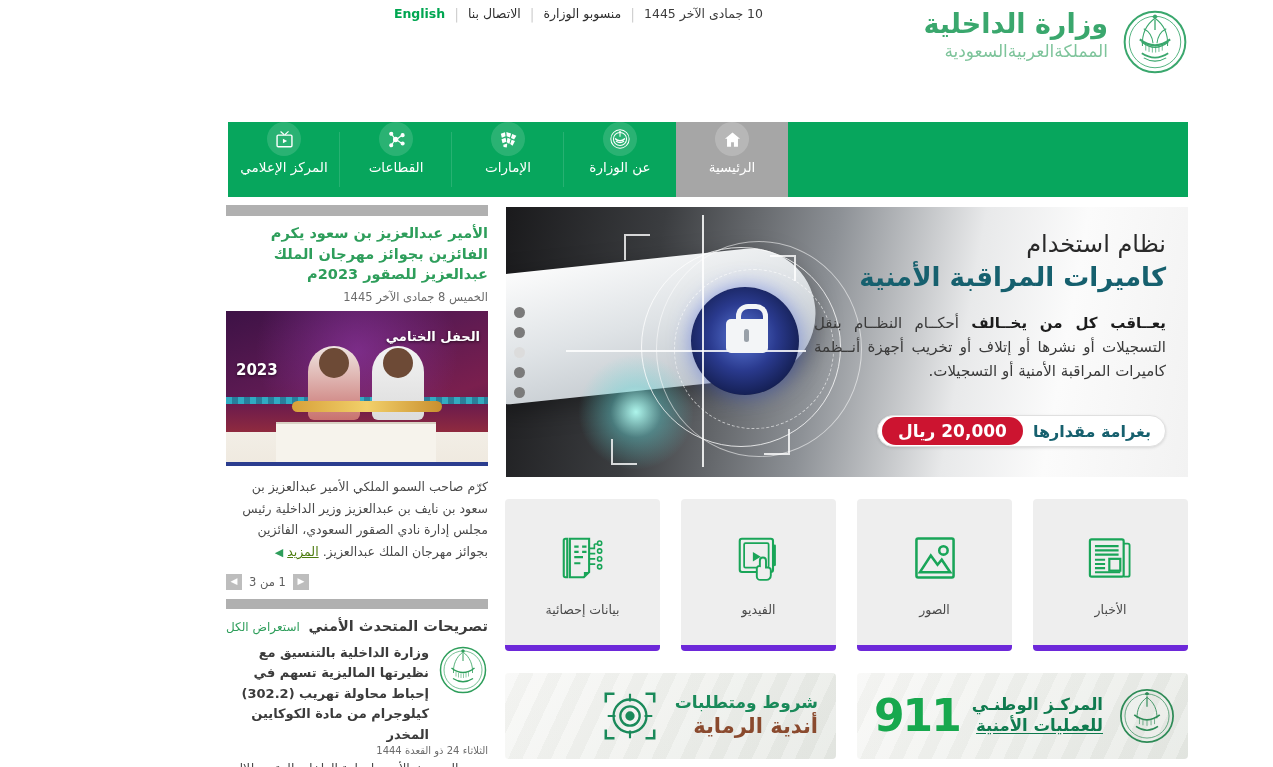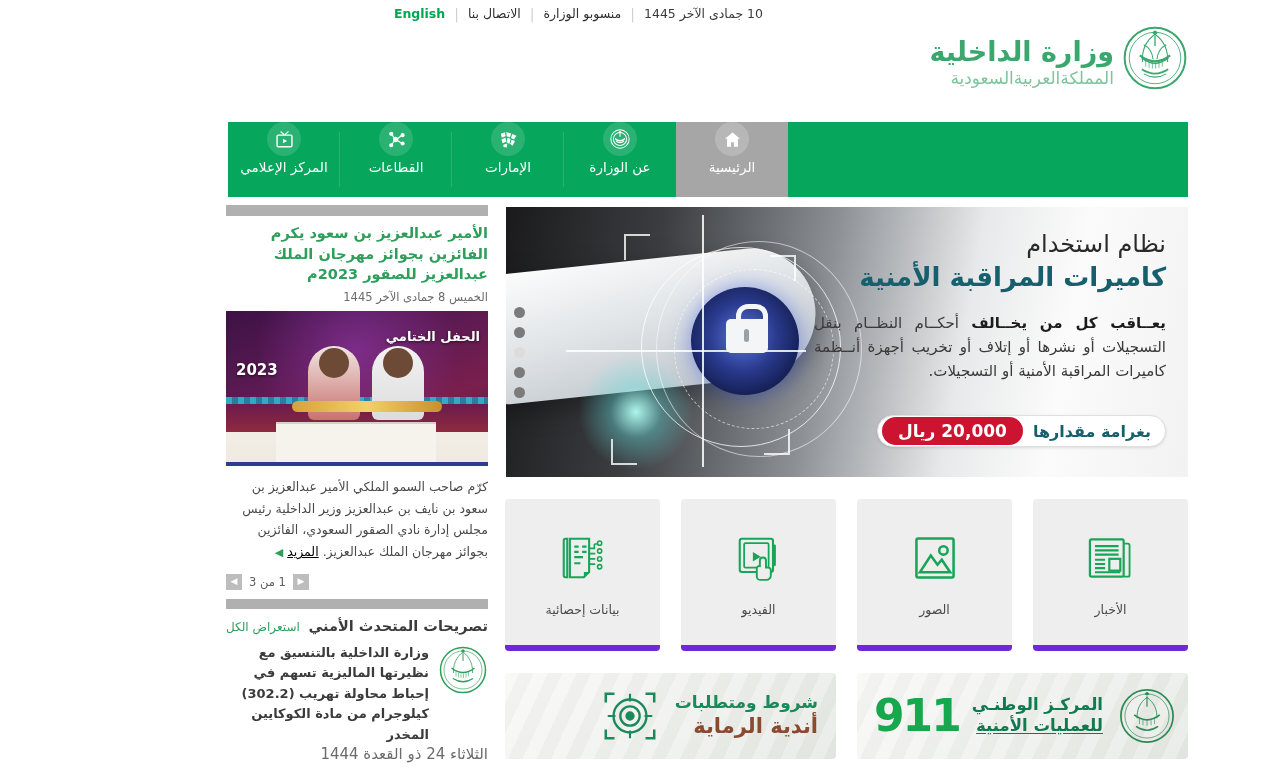--- a/index.html
+++ b/index.html
@@ -17,22 +17,22 @@
     display: flex; align-items: center; direction: rtl;
     padding-right: 510px; font-size: 12.5px;
   }
   .topbar-date { color: #3b3b3b; font-size: 12.5px; letter-spacing: 0; }
   .topbar-sep { color: #d0d0d0; margin: 0 9px; font-size: 14px; line-height: 1; }
   .topbar-link { color: #2f2f2f; font-size: 12.5px; text-decoration: none; cursor: pointer; }
   .topbar-link.en { color: #00a651; font-weight: bold; font-size: 12.5px; }
 
   
   .logo-wrap {
-    position: absolute; top: 25px; right: 85px;
-    display: flex; align-items: flex-end; gap: 8px; direction: rtl;
+    position: absolute; top: 9px; right: 85px;
+    display: flex; align-items: flex-start; gap: 14px; direction: rtl;
   }
   .logo-emblem { width: 66px; height: 66px; flex: 0 0 66px; }
   .logo-text { text-align: right; direction: rtl; }
   .logo-title {
     font-size: 27px; color: #3aa76d; font-weight: bold;
     line-height: 1.1; letter-spacing: -0.5px;
   }
   .logo-sub { font-size: 17px; color: #7ec49b; line-height: 1.4; margin-top: 1px; }
 
   
@@ -113,21 +113,21 @@
   }
   .sb-podium {
     position: absolute; bottom: 0; right: 52px; width: 160px; height: 44px;
     background: #f6f3ec; border-top: 2px solid #d8d2c4;
   }
   .sb-barblue { position:absolute; bottom:0; left:0; right:0; height:4px; background:#2b3d8f; }
   .sb-body {
     margin-top: 10px; font-size: 12.5px; line-height: 1.73;
     color: #4a4a4a; text-align: right;
   }
-  .sb-more { color: #000000; text-decoration: underline; cursor: pointer; }
+  .sb-more { color: #4d7c0f; text-decoration: underline; cursor: pointer; }
   .sb-more-arrow { color: #2e9e5b; font-size: 11px; }
   .sb-pager {
     margin-top: 11px; display: flex; align-items: center; justify-content: flex-start;
     direction: ltr; gap: 7px;
   }
   .pg-btn {
     width: 16px; height: 16px; background: #bdbdbd; color: #ffffff;
     display: flex; align-items: center; justify-content: center;
     font-size: 9px; cursor: pointer; line-height: 1;
   }
@@ -137,21 +137,21 @@
     margin-top: 9px; display: flex; align-items: baseline;
     justify-content: space-between; direction: rtl;
   }
   .sb-sec-title { font-size: 14.5px; font-weight: bold; color: #3b3b3b; }
   .sb-sec-all { font-size: 12px; color: #2e9e5b; text-decoration: none; cursor: pointer; }
   .sb-spk { margin-top: 9px; display: flex; direction: rtl; gap: 9px; }
   .sb-spk-logo { width: 50px; height: 50px; flex: 0 0 50px; margin-top: 2px; }
   .sb-spk-txt {
     font-size: 13px; font-weight: bold; line-height: 1.58; color: #3b3b3b; text-align: right;
   }
-  .sb-spk-date { margin-top: 0; font-size: 15px; color: #6b6b6b; text-align: right; }
+  .sb-spk-date { margin-top: 0; font-size: 10px; color: #6b6b6b; text-align: right; }
   .sb-spk-body { margin-top: 3px; font-size: 12.5px; line-height: 1.62; color: #4a4a4a; text-align: right; }
 
   
   .hero {
     position: absolute; top: 207px; right: 85px;
     width: 682px; height: 270px; overflow: hidden;
     background: linear-gradient(100deg,#1a1a1c 0%,#3b3d40 22%,#8d9196 46%,#e8e9ea 66%,#fbfbfb 80%,#f2f2f2 100%);
   }
   .hero-cam {
     position: absolute; left: -20px; top: 52px; width: 330px; height: 130px;

